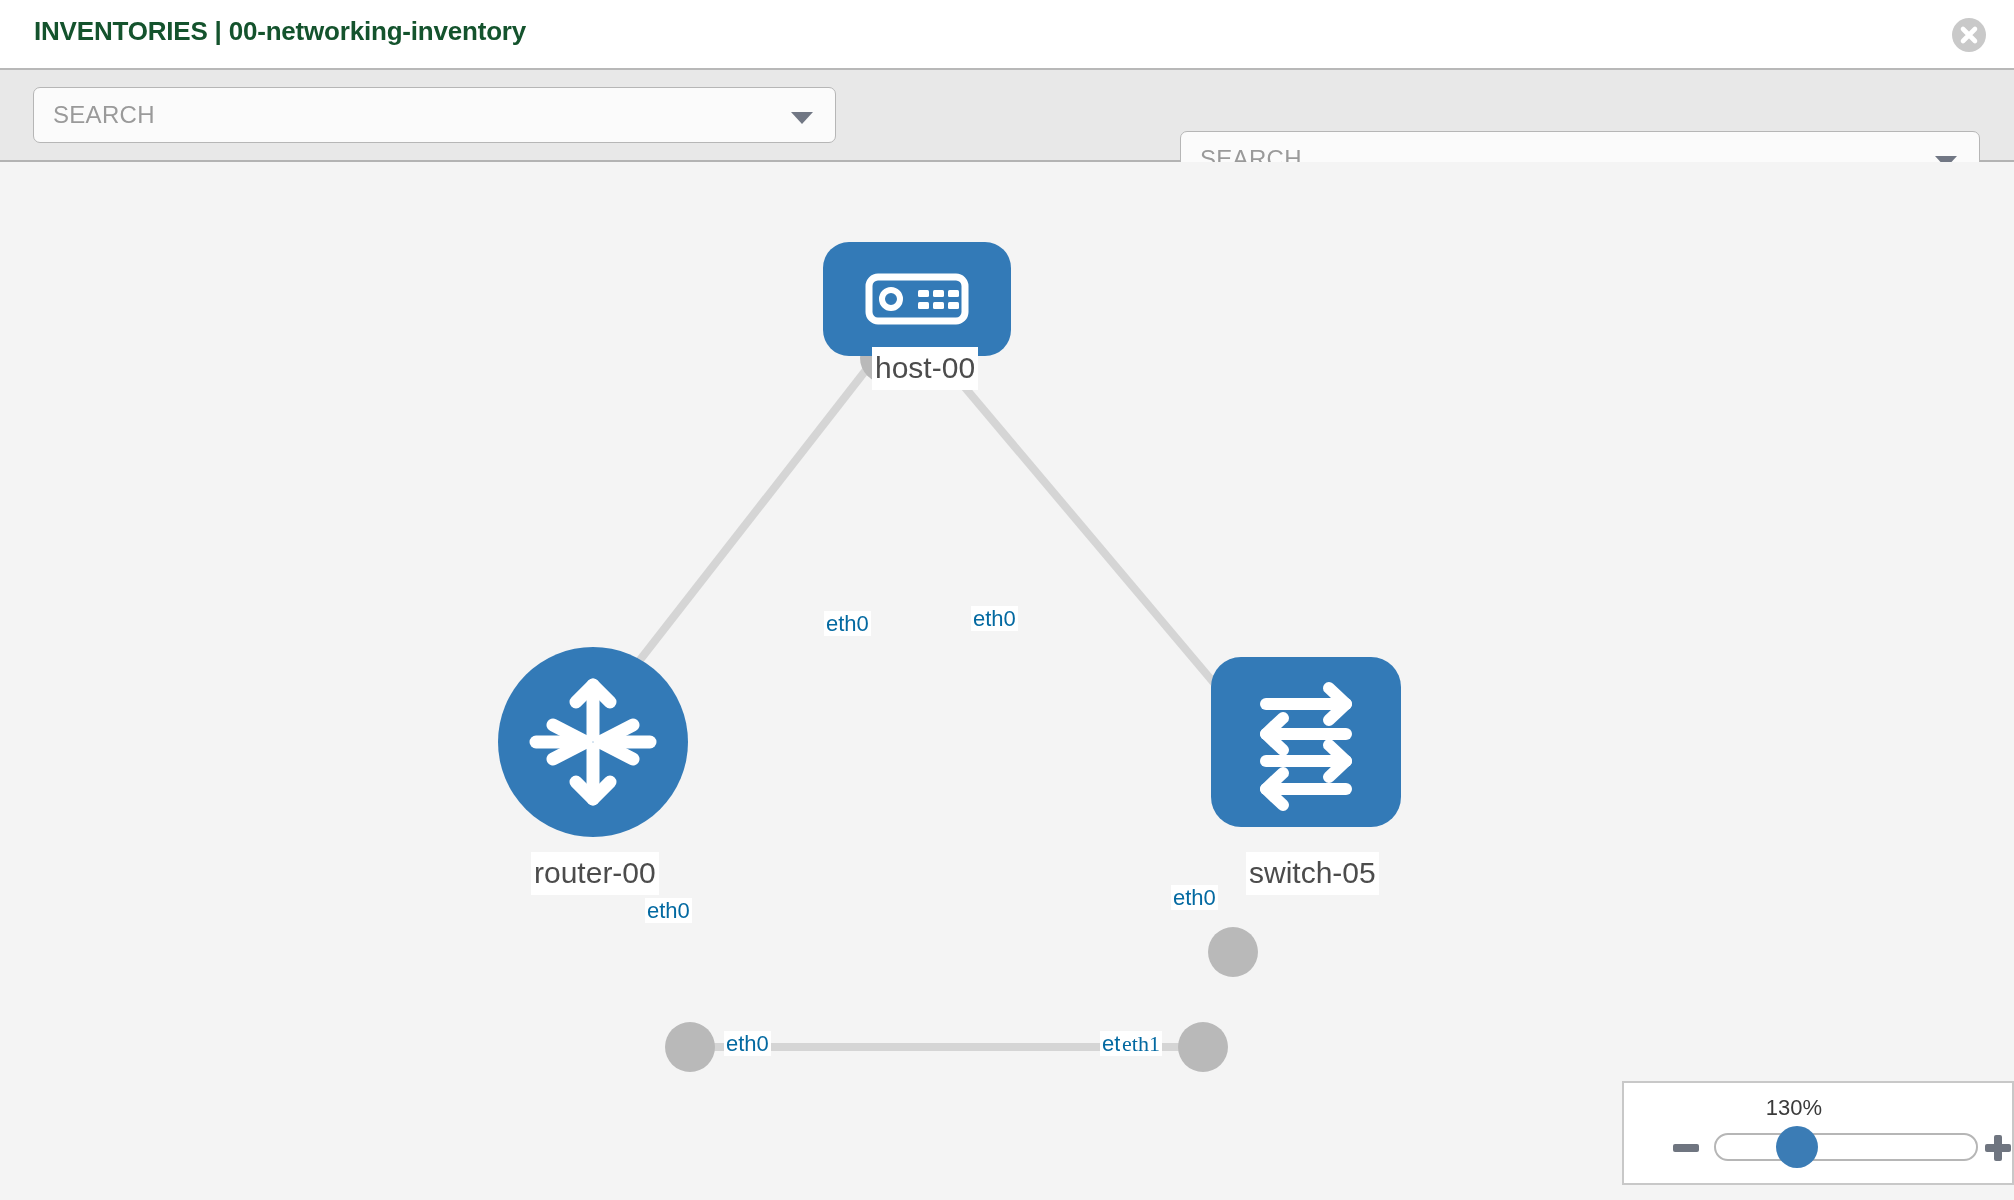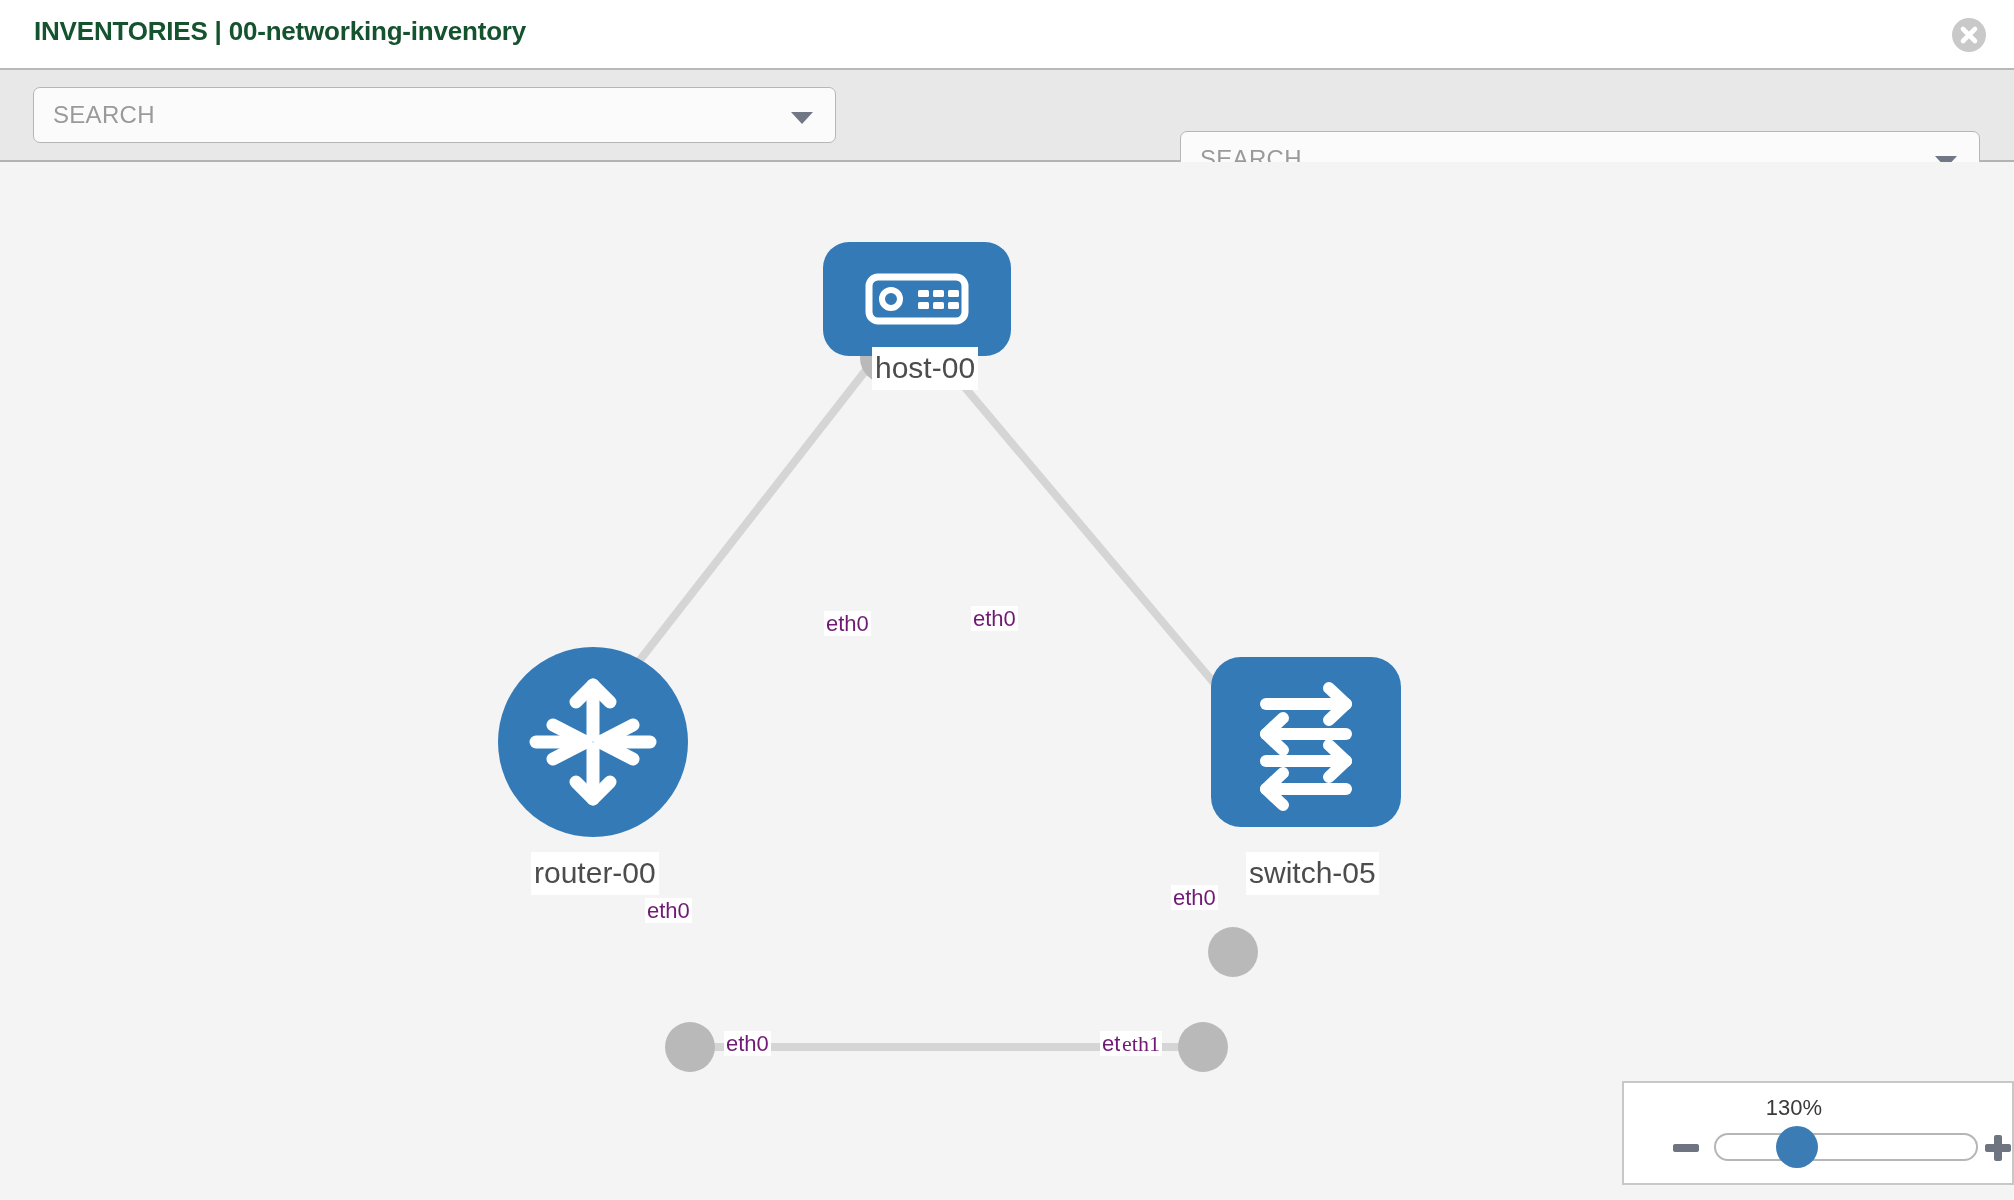--- a/index.html
+++ b/index.html
@@ -100,21 +100,21 @@
   .node-label {
     position: absolute;
     font-size: 30px; color: #4c4c4c;
     background: #ffffff;
     white-space: nowrap;
     padding: 4px 3px;
     line-height: 1.15;
   }
   .iface-label {
     position: absolute;
-    font-size: 22px; color: #701a75;
+    font-size: 22px; color: #0369a1;
     background: #ffffff;
     white-space: nowrap;
     padding: 0 2px;
     line-height: 1.15;
   }
 
   
   .zoom-panel {
     position: absolute; left: 1622px; top: 1081px;
     width: 392px; height: 104px;

